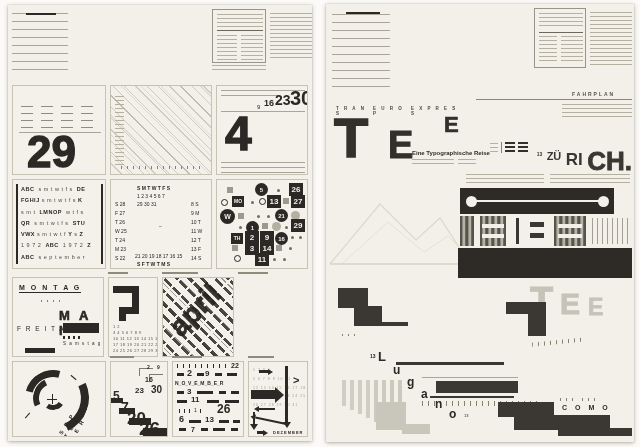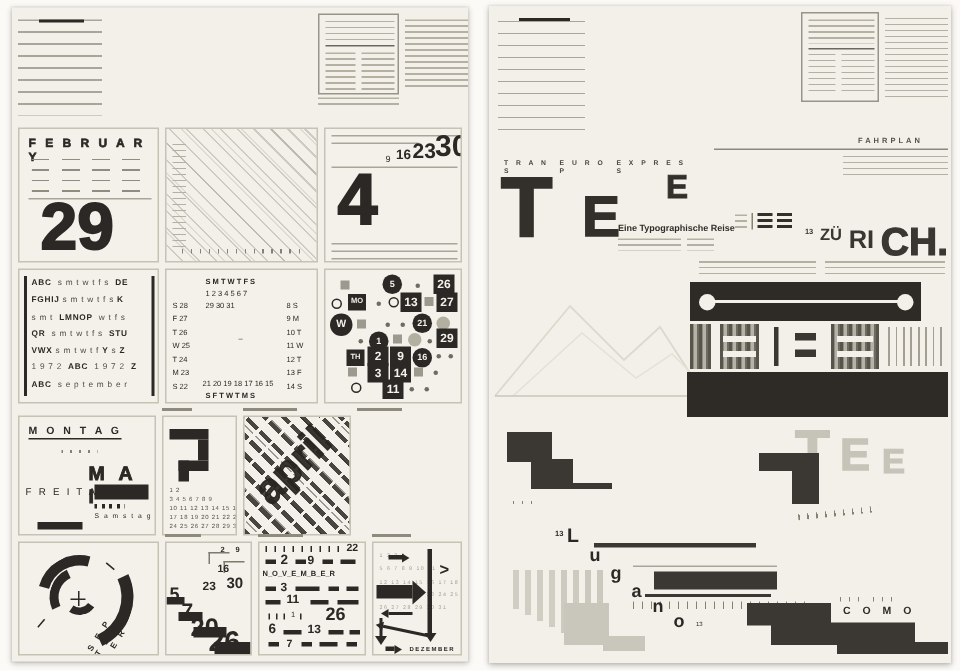--- a/index.html
+++ b/index.html
@@ -81,21 +81,20 @@
     <div class="abs" style="left:204px; top:4px; width:54px; height:54px; border:1px solid #97948a;">
       <div class="abs ruledxs" style="left:4px; top:4px; width:46px; height:14px;"></div>
       <div class="abs" style="left:4px; top:20px; width:46px; height:1px; background:#6b6860;"></div>
       <div class="abs ruledxs" style="left:4px; top:25px; width:20px; height:25px;"></div>
       <div class="abs ruledxs" style="left:28px; top:25px; width:22px; height:25px;"></div>
     </div>
     <div class="abs ruledxs" style="left:262px; top:8px; width:42px; height:46px;"></div>
     <div class="abs ruledxs" style="left:204px; top:60px; width:54px; height:6px;"></div>
 
     <div class="panel" style="left:4px; top:80px; width:94px; height:90px;">
-      <div class="abs b" style="left:6px; top:5px; font-size:8px; letter-spacing:2px; -webkit-text-stroke:.4px currentColor;">F E B R U A R Y</div>
       <div class="abs" style="left:8px; top:20px; width:78px; height:24px;
            background-image:repeating-linear-gradient(90deg,#8f8c80 0 12px, transparent 12px 20px);
            -webkit-mask-image:repeating-linear-gradient(180deg,#000 0 1px, transparent 1px 7px);
            mask-image:repeating-linear-gradient(180deg,#000 0 1px, transparent 1px 7px);"></div>
       <div class="hl" style="left:6px; top:46px; width:82px;"></div>
       <div class="abs b" style="left:14px; top:44px; font-size:44px; line-height:1; -webkit-text-stroke:1.3px currentColor;">29</div>
     </div>
     <div class="panel diagdots" style="left:102px; top:80px; width:102px; height:90px;">
       <div class="abs ruledxs" style="left:4px; top:10px; width:9px; height:70px;"></div>
       <div class="abs tickrow" style="left:10px; top:80px; width:84px; height:3px;"></div>

